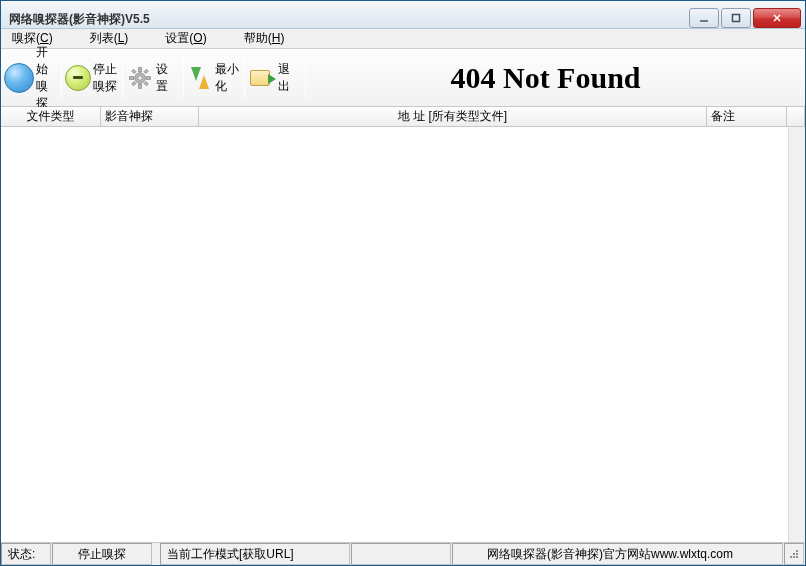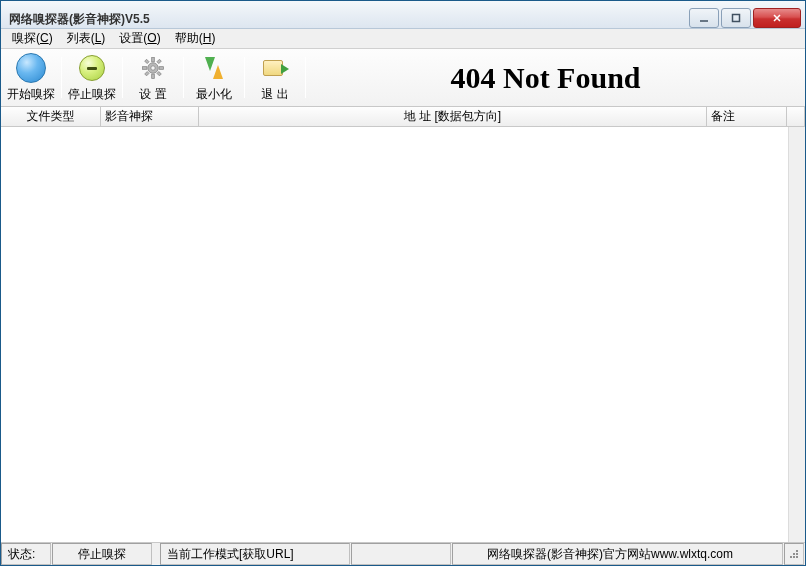--- a/index.html
+++ b/index.html
@@ -50,39 +50,40 @@
 .winbtn svg { stroke: #405060; stroke-width: 1.5; fill: none; }
 
 .menubar {
   height: 20px;
   background: #f0f0f0;
   border-bottom: 1px solid #d0d0d0;
   display: flex;
   align-items: center;
   padding: 0 4px;
   font-size: 12px;
+  gap: 23px;
 }
 .menu-item {
   padding: 2px 7px;
   cursor: pointer;
 }
 .menu-item u { text-decoration: underline; }
 
 .toolbar {
   height: 58px;
   background: linear-gradient(to bottom, #fdfdfd, #f2f2f2);
   border-bottom: 1px solid #c8c8c8;
   display: flex;
   align-items: stretch;
   padding: 2px;
 }
 .toolbtn {
   width: 56px;
   display: flex;
-  flex-direction: column;
+  flex-direction: row;
   align-items: center;
   justify-content: center;
   border: 1px solid transparent;
   border-radius: 3px;
   cursor: pointer;
   font-size: 12px;
   gap: 2px;
 }
 .toolbtn .icon-wrap {
   width: 32px; height: 32px;
@@ -272,21 +273,21 @@
         </div>
       <span>退 出</span>
     </div>
     <div class="vsep"></div>
     <div class="banner">404 Not Found</div>
   </div>
 
   <div class="table-header">
     <div class="col filetype">文件类型</div>
     <div class="col direction">影音神探</div>
-    <div class="col address">地  址 [数据包方向]</div>
+    <div class="col address">地  址 [所有类型文件]</div>
     <div class="col remark">备注</div>
     <div class="col scroll"></div>
   </div>
 
   <div class="table-body">
     <div class="scrollbar-v"></div>
   </div>
 
   <div class="statusbar">
     <div class="status-cell label">状态:</div>

